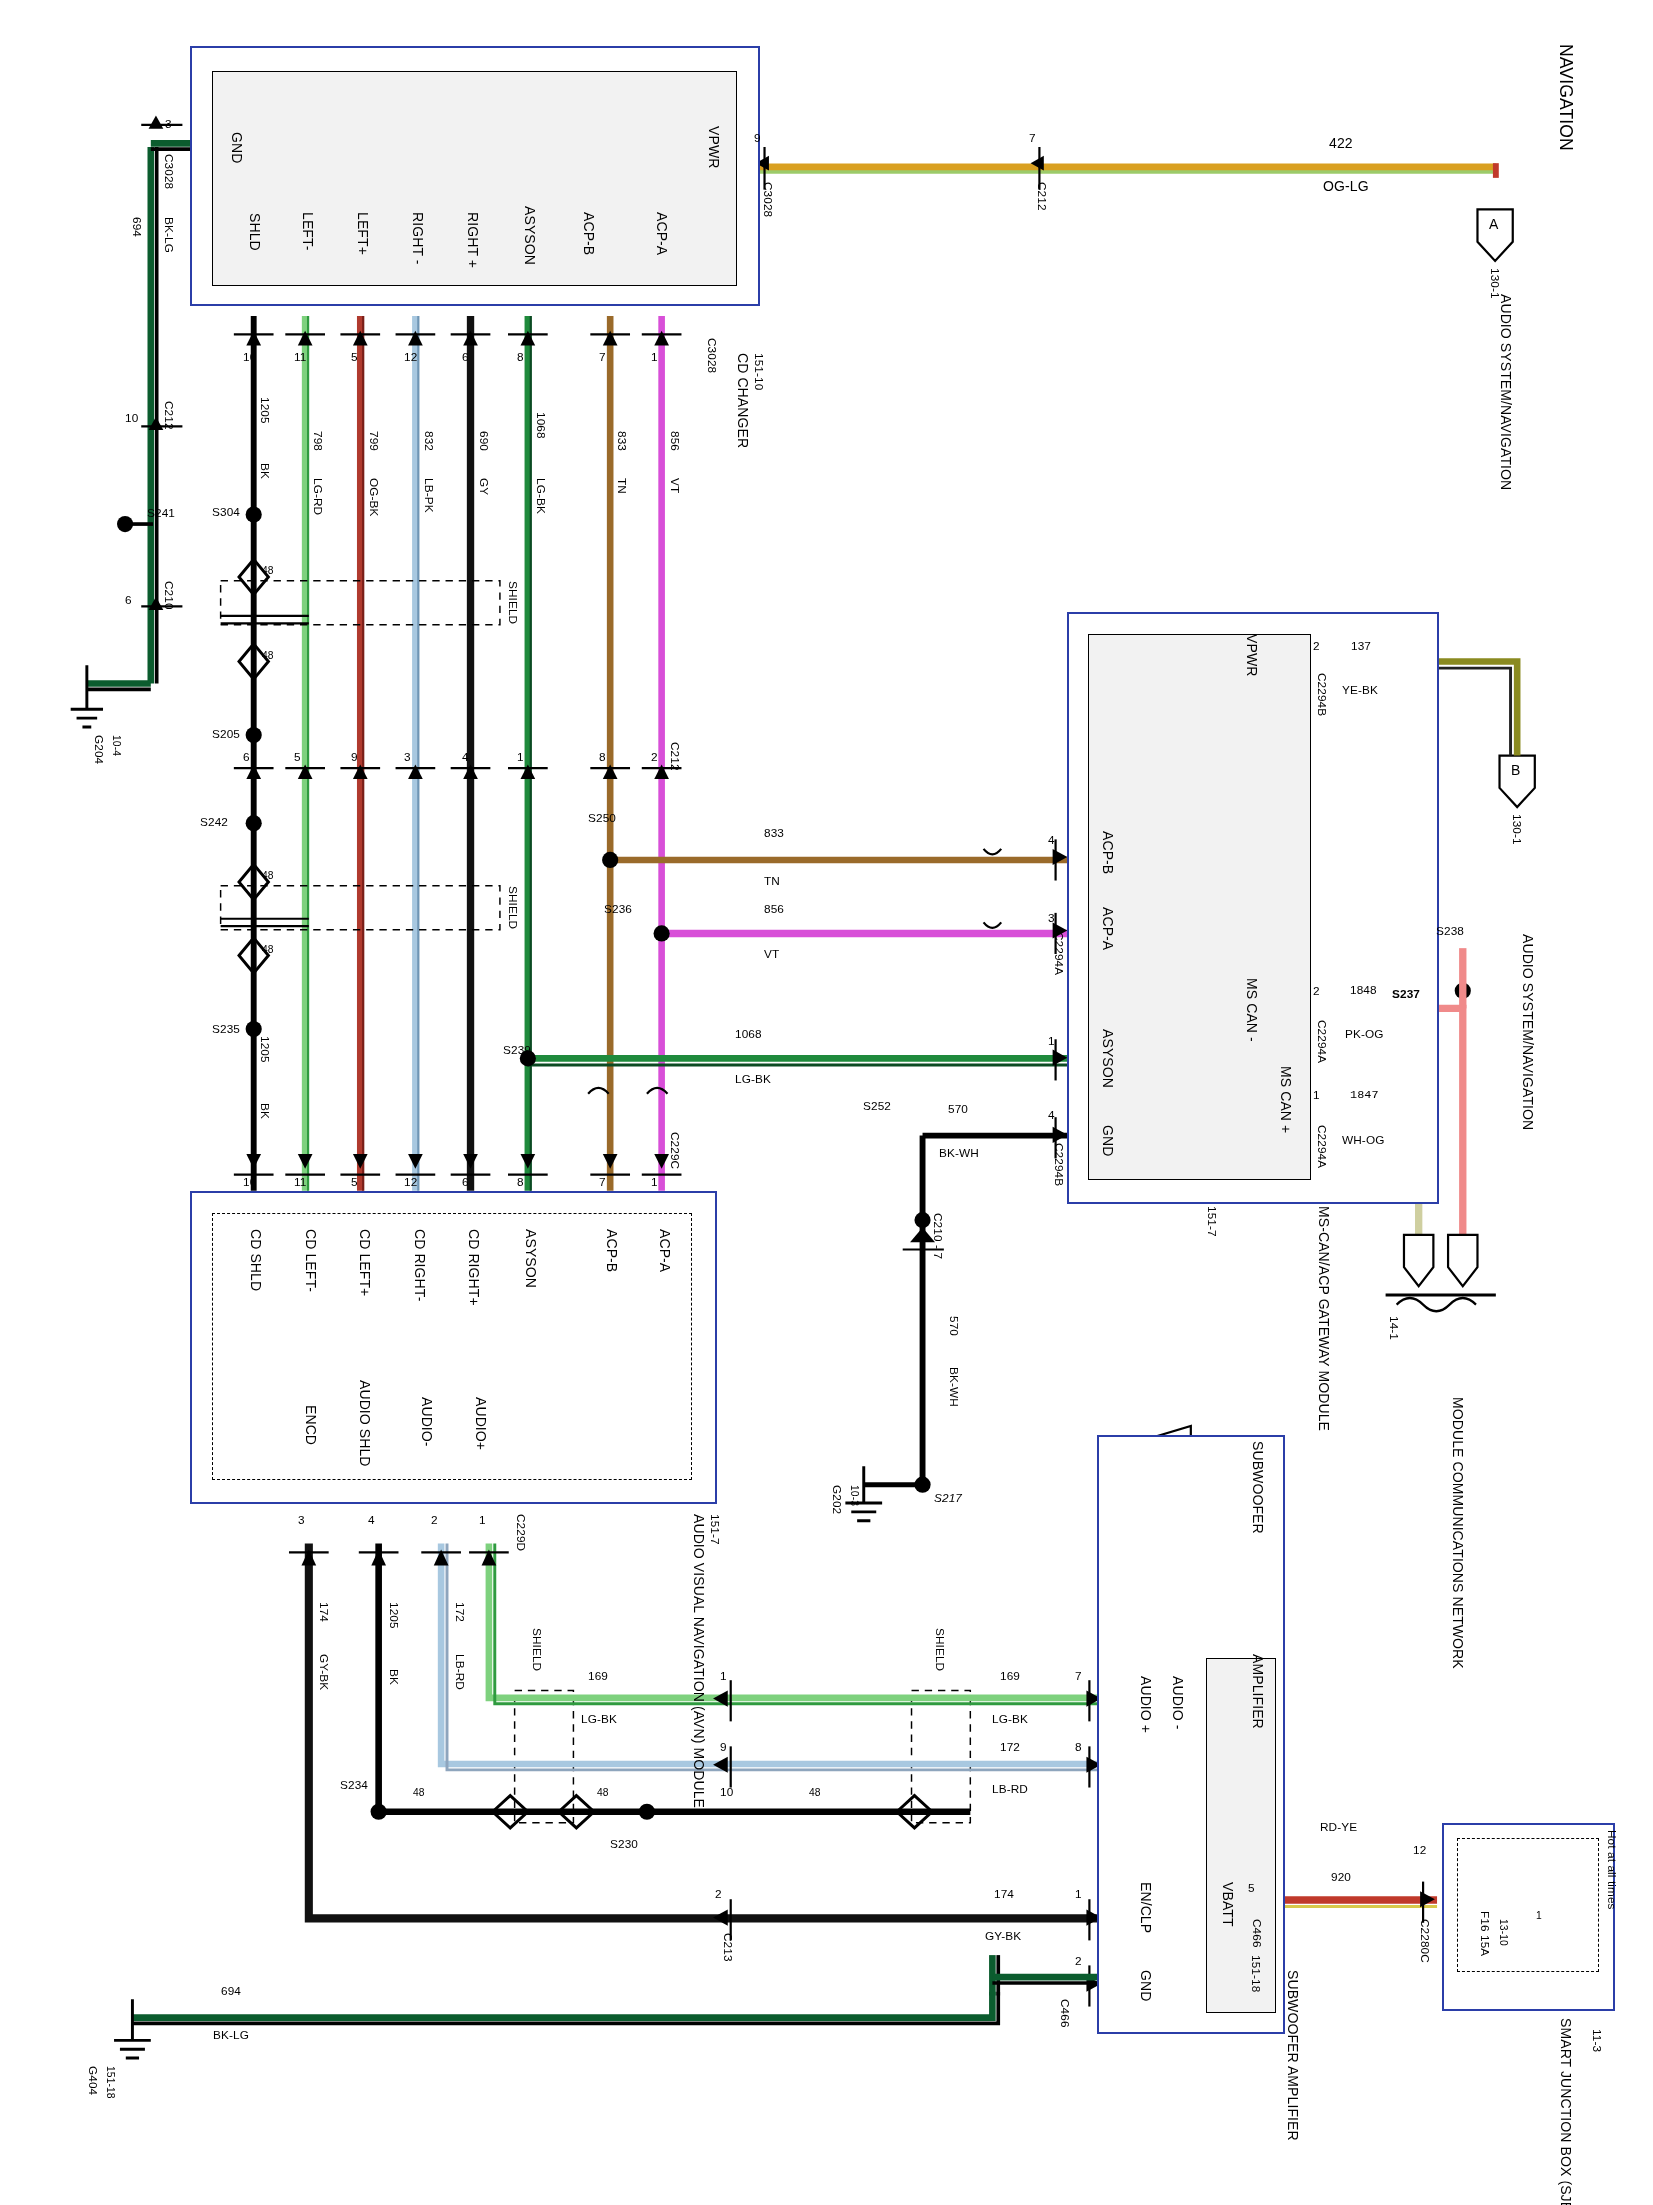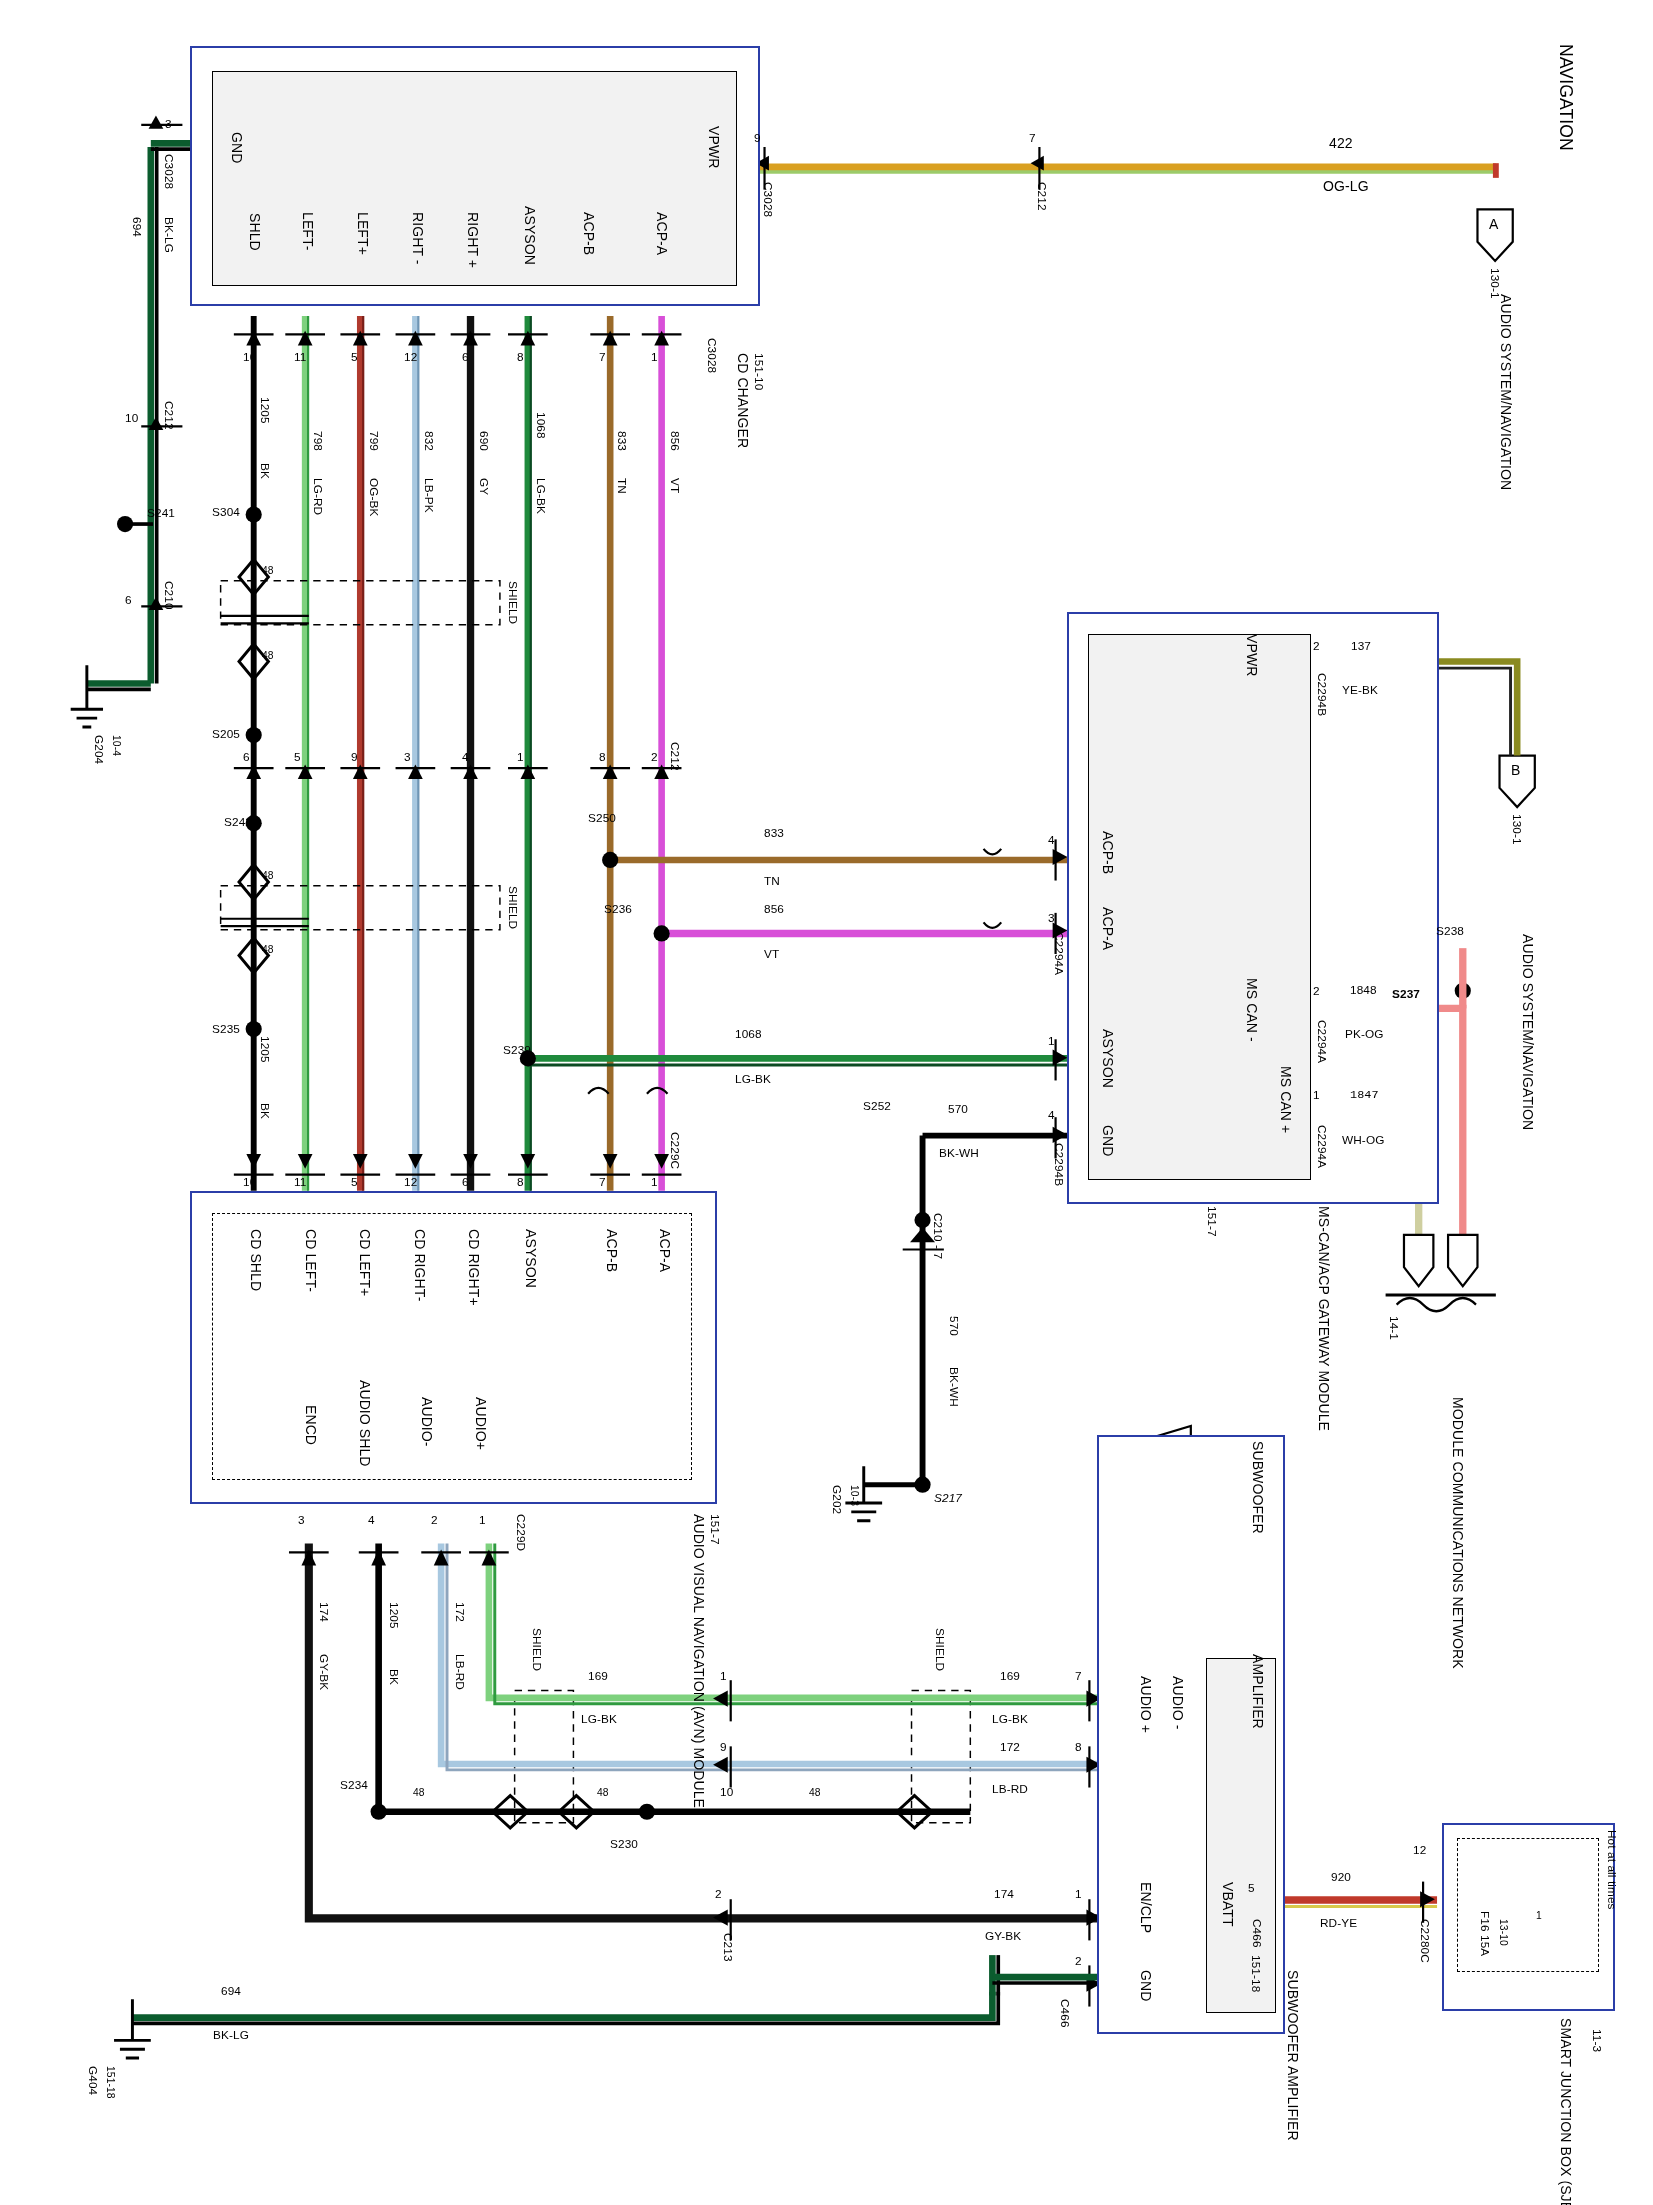--- a/index.html
+++ b/index.html
@@ -363,21 +363,21 @@
 <div class="lbl vt sm" style="left:478px;top:478px;">GY</div>
 <div class="lbl vt sm" style="left:535px;top:412px;">1068</div>
 <div class="lbl vt sm" style="left:535px;top:478px;">LG-BK</div>
 <div class="lbl vt sm" style="left:616px;top:431px;">833</div>
 <div class="lbl vt sm" style="left:616px;top:478px;">TN</div>
 <div class="lbl vt sm" style="left:669px;top:431px;">856</div>
 <div class="lbl vt sm" style="left:669px;top:478px;">VT</div>
 
 <div class="lbl sm" style="left:212px;top:506px;">S304</div>
 <div class="lbl sm" style="left:212px;top:728px;">S205</div>
-<div class="lbl sm" style="left:224px;top:816px;">S242</div>
+<div class="lbl sm" style="left:200px;top:816px;">S242</div>
 <div class="lbl sm" style="left:212px;top:1023px;">S235</div>
 <div class="lbl tiny" style="left:262px;top:566px;">48</div>
 <div class="lbl tiny" style="left:262px;top:651px;">48</div>
 <div class="lbl tiny" style="left:262px;top:871px;">48</div>
 <div class="lbl tiny" style="left:262px;top:945px;">48</div>
 <div class="lbl vt sm" style="left:507px;top:581px;">SHIELD</div>
 <div class="lbl vt sm" style="left:507px;top:886px;">SHIELD</div>
 <div class="lbl vt sm" style="left:259px;top:1036px;">1205</div>
 <div class="lbl vt sm" style="left:259px;top:1103px;">BK</div>
 
@@ -469,21 +469,21 @@
 <div class="lbl vt" style="left:1170px;top:1676px;">AUDIO -</div>
 <div class="lbl vt" style="left:1138px;top:1882px;">EN/CLP</div>
 <div class="lbl vt" style="left:1220px;top:1882px;">VBATT</div>
 <div class="lbl vt" style="left:1138px;top:1970px;">GND</div>
 <div class="lbl vt" style="left:1285px;top:1970px;">SUBWOOFER AMPLIFIER</div>
 <div class="lbl vt sm" style="left:1250px;top:1955px;">151-18</div>
 
 <div class="lbl sm" style="left:1248px;top:1882px;">5</div>
 <div class="lbl vt sm" style="left:1251px;top:1919px;">C466</div>
 <div class="lbl sm" style="left:1331px;top:1871px;">920</div>
-<div class="lbl sm" style="left:1320px;top:1917px;">RD-YE</div>
+<div class="lbl sm" style="left:1320px;top:1821px;">RD-YE</div>
 <div class="lbl sm" style="left:1413px;top:1844px;">12</div>
 <div class="lbl vt sm" style="left:1419px;top:1919px;">C2280C</div>
 <div class="lbl vt sm" style="left:1479px;top:1911px;">F16 15A</div>
 <div class="lbl vt tiny" style="left:1497px;top:1919px;">13-10</div>
 <div class="lbl vt sm" style="left:1606px;top:1830px;">Hot at all times</div>
 <div class="lbl vt" style="left:1558px;top:2018px;">SMART JUNCTION BOX (SJB)</div>
 <div class="lbl vt sm" style="left:1591px;top:2029px;">11-3</div>
 <div class="lbl tiny" style="left:1536px;top:1911px;">1</div>
 
 <div class="lbl vt" style="left:1244px;top:634px;">VPWR</div>

